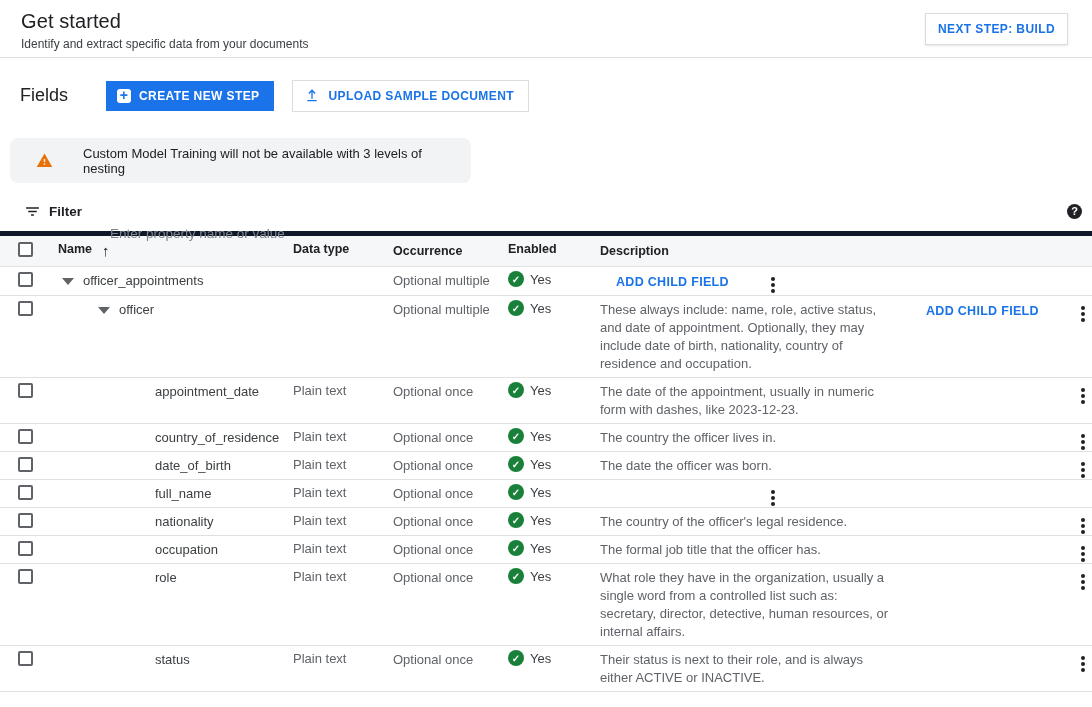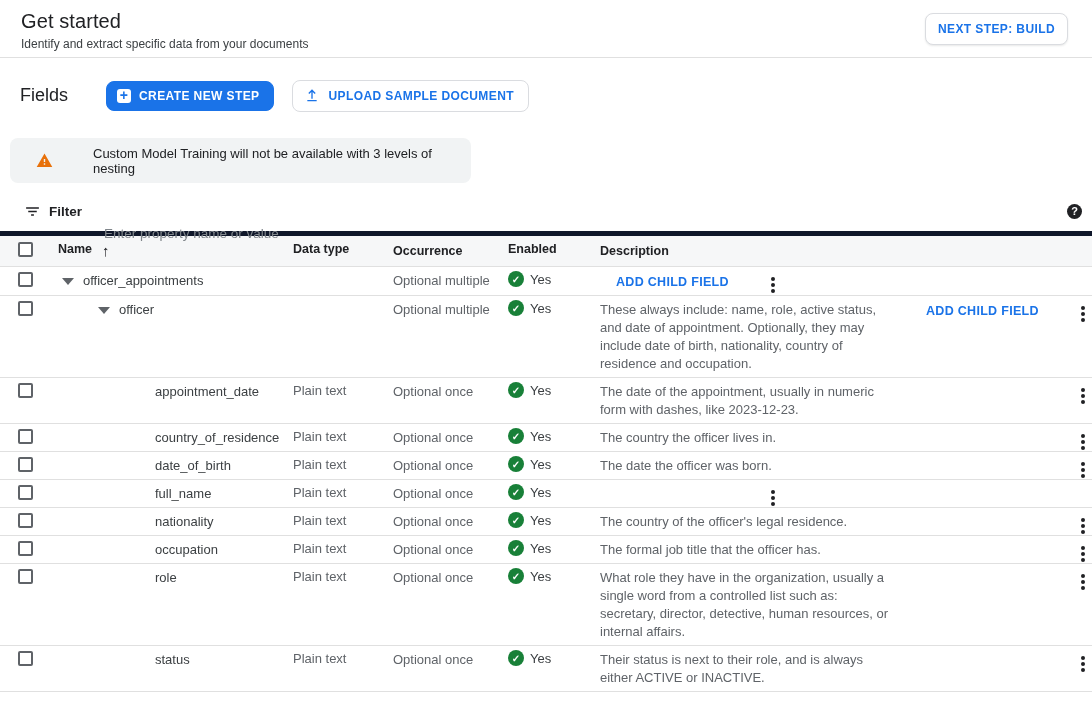--- a/index.html
+++ b/index.html
@@ -4,21 +4,21 @@
 <style>
   * { margin:0; padding:0; box-sizing:border-box; }
   html,body { width:1092px; height:707px; background:#fff;
     font-family:"Liberation Sans", sans-serif; color:#3c4043; overflow:hidden; }
 
   
   .page-header { display:flex; justify-content:space-between; align-items:flex-start;
     padding:10px 24px 14px 21px; border-bottom:1px solid #e0e0e0; height:58px; }
   .page-title { font-size:20px; font-weight:400; color:#202124; letter-spacing:.1px; }
   .page-subtitle { font-size:12px; color:#3c4043; margin-top:4px; }
-  .btn { display:inline-flex; align-items:center; gap:8px; border-radius:8px;
+  .btn { display:inline-flex; align-items:center; gap:8px; border-radius:0;
     font-size:12px; font-weight:700; letter-spacing:.4px; cursor:pointer;
     font-family:"Liberation Sans", sans-serif; }
   .btn-outline { background:#fff; border:1px solid #dadce0; color:#1a73e8;
     padding:8px 12px; box-shadow:0 1px 2px rgba(60,64,67,.12); }
   .next-step { margin-top:3px; }
 
   
   .fields-bar { display:flex; align-items:center; padding:18px 24px 18px 20px; height:75px; }
   .fields-title { font-size:18px; font-weight:400; color:#202124; margin-right:38px; }
   .btn-primary { background:#1a73e8; border:1px solid #1a73e8; color:#fff;
@@ -26,27 +26,27 @@
   .addbox-icon { width:14px; height:14px; background:#fff; border-radius:3px;
     color:#1a73e8; font-size:14px; line-height:13px; font-weight:700;
     text-align:center; display:inline-block; }
   .upload-btn { padding:7px 14px 7px 11px; box-shadow:none; }
   .upload-btn svg { width:16px; height:16px; fill:#1a73e8; }
 
   
   .warning-banner { margin:5px 0 0 10px; width:461px; height:45px; background:#f1f3f4;
     border-radius:8px; display:flex; align-items:center; padding:0 16px 0 26px; }
   .warning-banner svg { width:17px; height:17px; fill:#e8710a; flex:none; }
-  .warning-text { font-size:13px; color:#202124; margin-left:40px; }
+  .warning-text { font-size:13px; color:#202124; margin-left:30px; }
 
   
   .filter-bar { margin-top:8px; height:40px; display:flex; align-items:center;
     padding:0 10px 0 24px; position:relative; }
   .filter-bar svg.filter-glyph { width:17px; height:17px; fill:#202124; margin-right:8px; }
-  .filter-label { font-size:13.5px; font-weight:700; color:#202124; margin-right:22px; }
+  .filter-label { font-size:13.5px; font-weight:700; color:#202124; margin-right:28px; }
   .filter-input { flex:1; border:none; outline:none; font-size:13.5px; color:#3c4043;
     font-family:"Liberation Sans", sans-serif; background:transparent;margin-top:44px; }
   .filter-input::placeholder { color:#80868b; }
   .help-icon { width:15px; height:15px; border-radius:50%; background:#202124; color:#fff;
     font-size:11px; font-weight:700; display:flex; align-items:center; justify-content:center;
     margin-left:8px; cursor:pointer; flex:none; }
 
   
   .grid-row { display:flex; align-items:flex-start; border-bottom:1px solid #e0e0e0; }
   .thead { background:#f6f7f8; border-top:5px solid #0f172a; font-weight:700;

